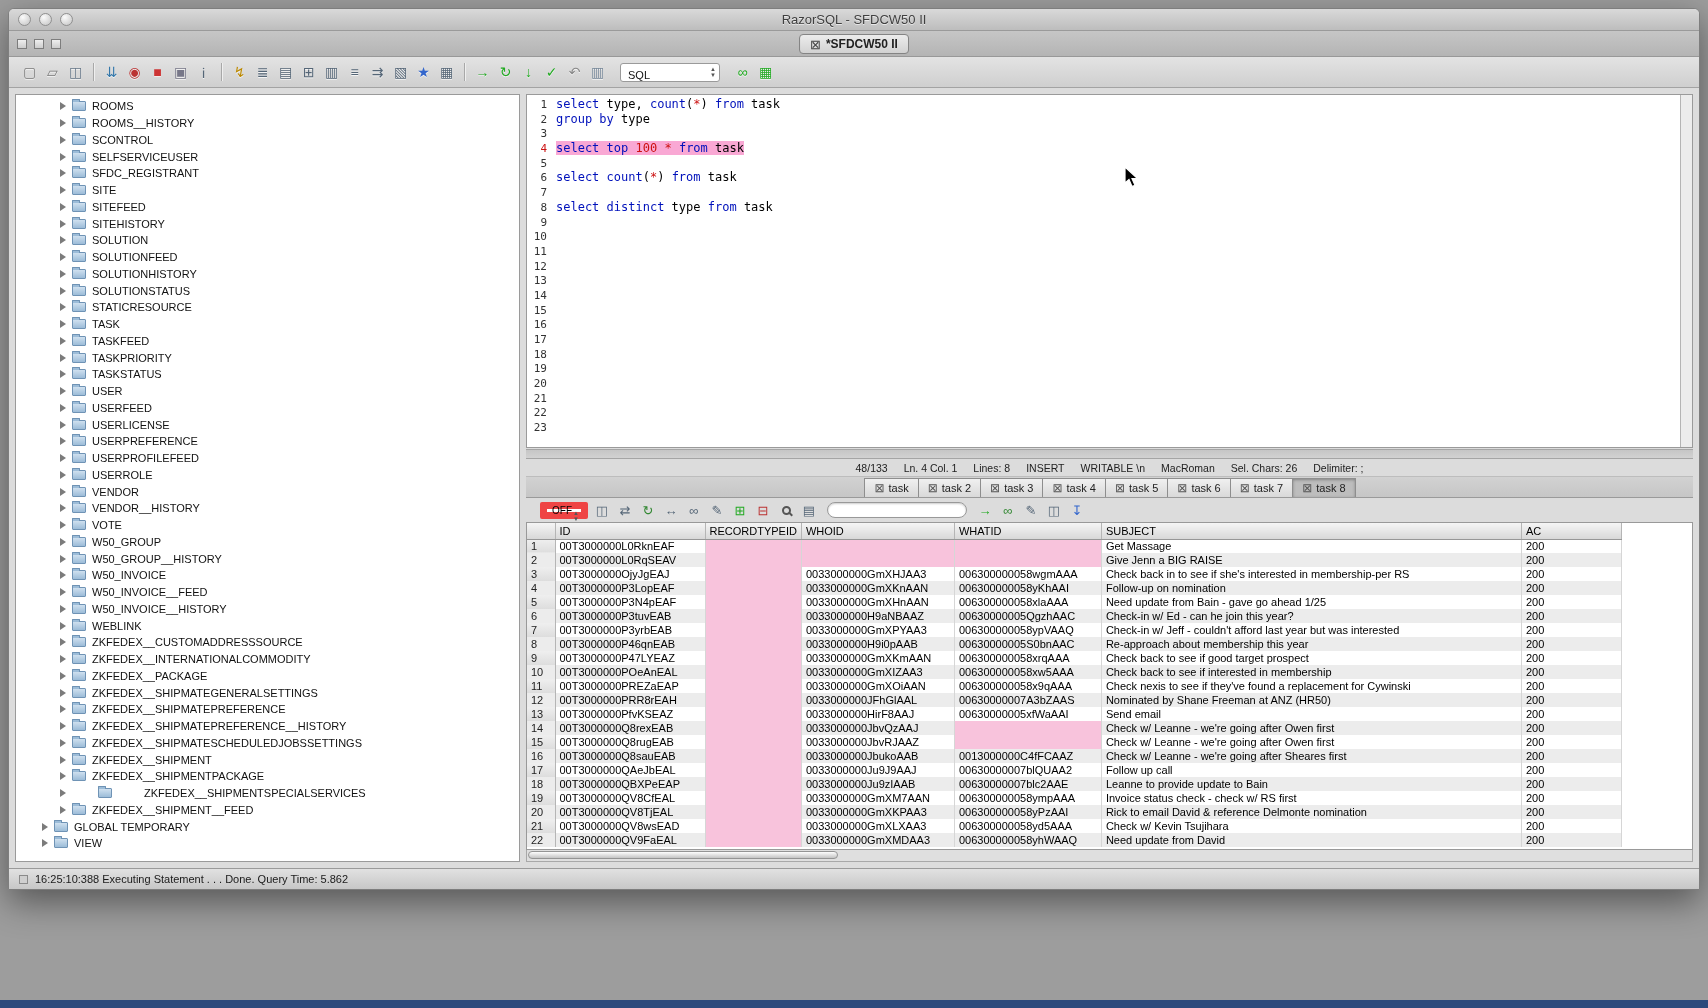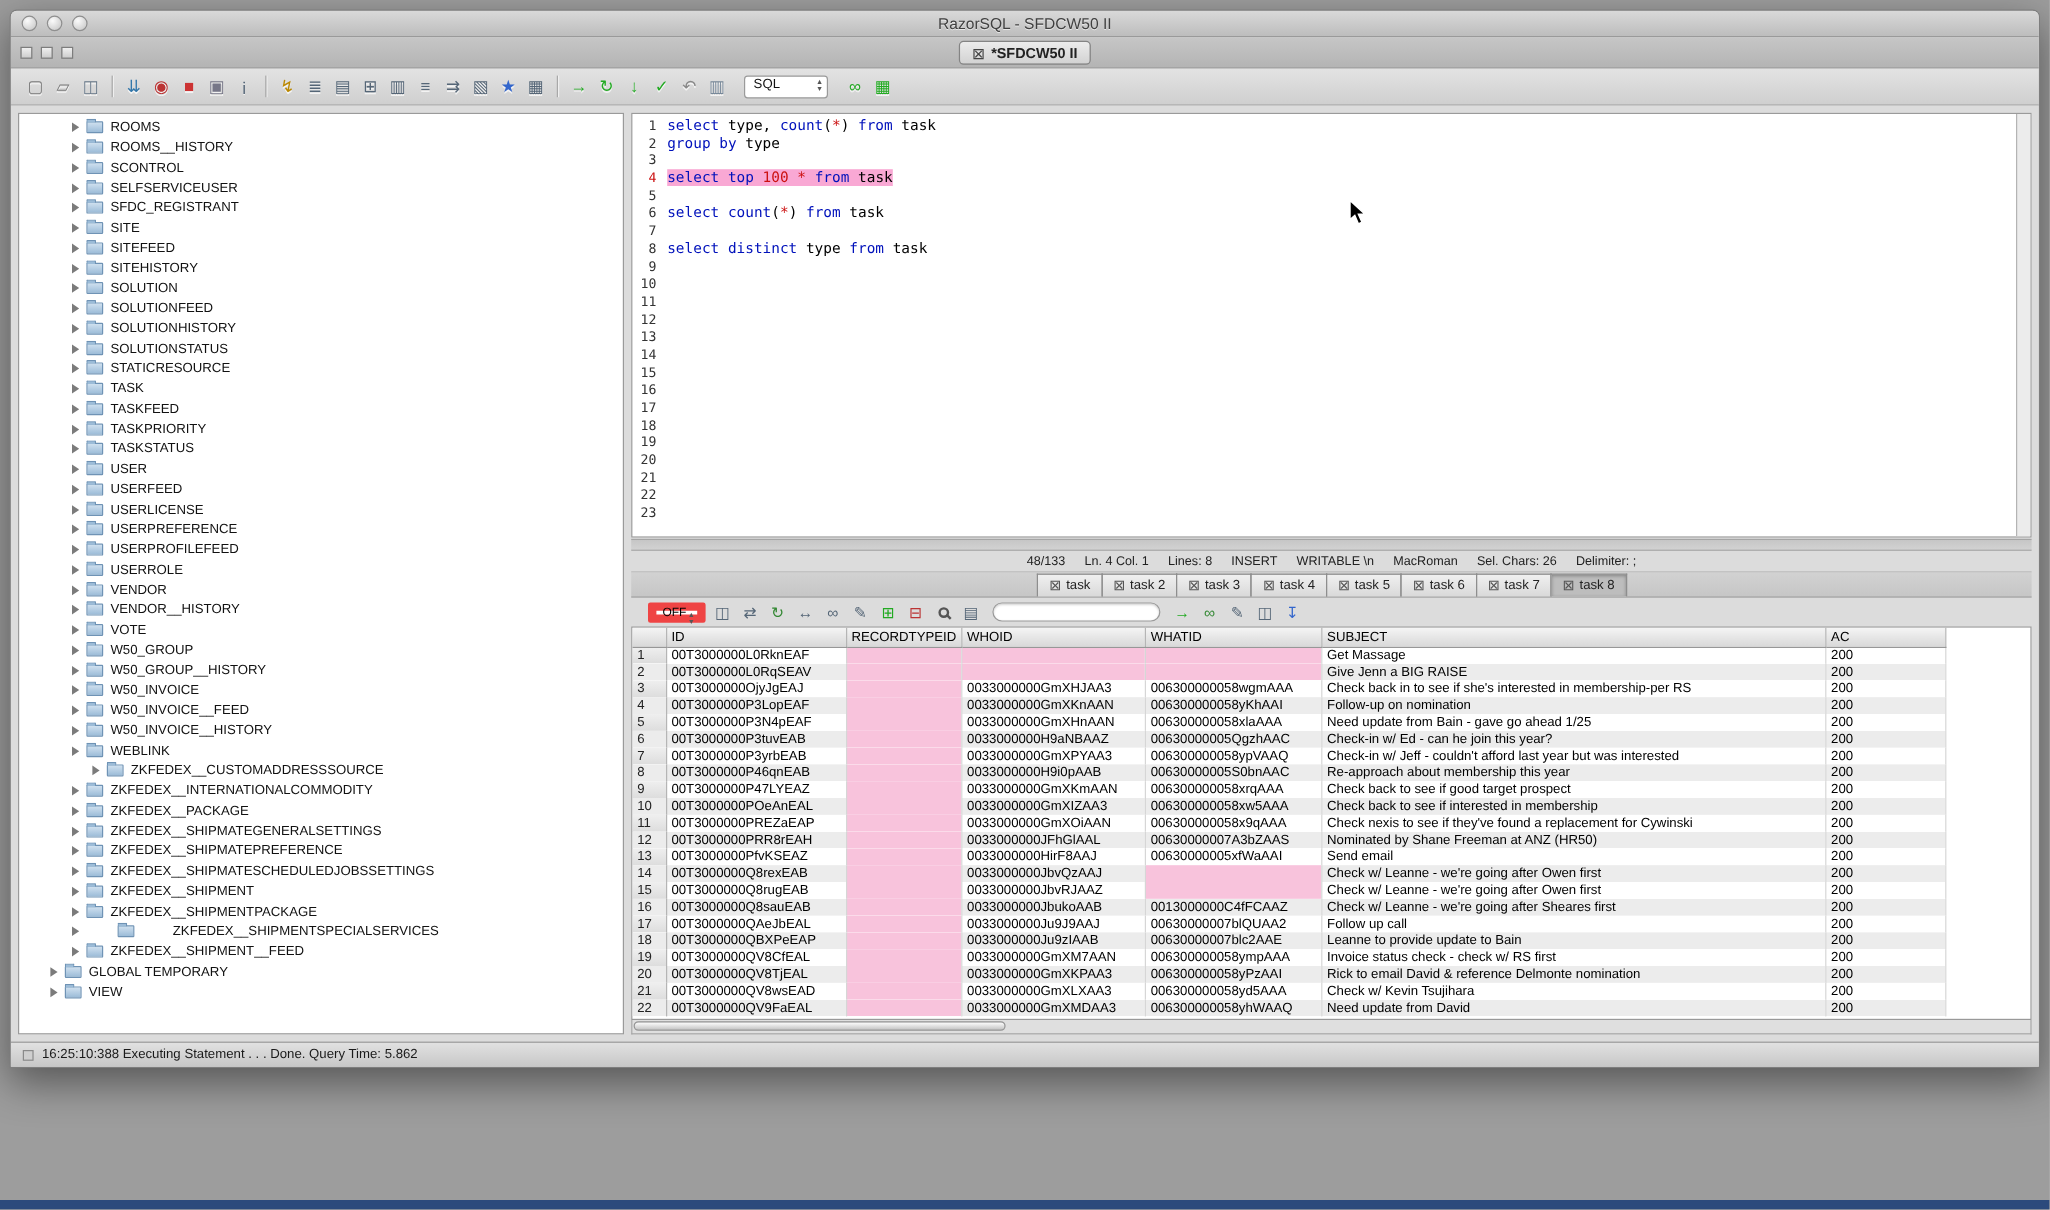--- a/index.html
+++ b/index.html
@@ -33,21 +33,21 @@
              border-radius:4px; font-size:12px; font-weight:bold; color:#222; }
   .closebox { font-size:13px; color:#444; font-weight:normal; line-height:1; }
 
   
   .toolbar { height:31px; flex:0 0 31px; display:flex; align-items:center; gap:2px;
              padding:0 10px; background:linear-gradient(#e3e3e3,#cfcfcf);
              border-bottom:1px solid #a3a3a3; }
   .tb-icon { width:21px; height:21px; display:flex; align-items:center; justify-content:center;
              font-size:14px; text-shadow:0 1px 0 rgba(255,255,255,.7); }
   .tb-sep { width:1px; height:18px; background:#a8a8a8; box-shadow:1px 0 0 #efefef; margin:0 5px; }
-  .combo { width:70px; height:19px; margin:10px 10px; display:flex; align-items:flex-start;
+  .combo { width:100px; height:19px; margin:10px 10px; display:flex; align-items:flex-end;
            background:#fff; border:1px solid #9a9a9a; border-radius:3px; font-size:11px;
            padding-left:7px; color:#111; position:relative; }
   .combo .arrows { position:absolute; right:3px; top:2px; display:flex; flex-direction:column;
                    font-size:6px; line-height:6px; color:#555; }
 
   
   .main { flex:1; display:flex; gap:6px; padding:6px; background:#dcdcdc; min-height:0; }
 
   
   .sidebar { flex:0 0 505px; background:#fff; border:1px solid #9a9a9a; overflow:hidden; padding-top:3px; }
@@ -352,21 +352,21 @@
             <div class="tree-item" style="padding-left: 44px;">
               <span class="tri"></span>
               <span class="folder"></span>
               <span class="tree-label">W50_INVOICE__HISTORY</span>
             </div>
             <div class="tree-item" style="padding-left: 44px;">
               <span class="tri"></span>
               <span class="folder"></span>
               <span class="tree-label">WEBLINK</span>
             </div>
-            <div class="tree-item" style="padding-left: 44px; margin-left: 17px;">
+            <div class="tree-item" style="padding-left: 44px;">
               <span class="tri"></span>
               <span class="folder"></span>
               <span class="tree-label">ZKFEDEX__CUSTOMADDRESSSOURCE</span>
             </div>
             <div class="tree-item" style="padding-left: 44px;">
               <span class="tri"></span>
               <span class="folder"></span>
               <span class="tree-label">ZKFEDEX__INTERNATIONALCOMMODITY</span>
             </div>
             <div class="tree-item" style="padding-left: 44px;">
@@ -376,20 +376,25 @@
             </div>
             <div class="tree-item" style="padding-left: 44px;">
               <span class="tri"></span>
               <span class="folder"></span>
               <span class="tree-label">ZKFEDEX__SHIPMATEGENERALSETTINGS</span>
             </div>
             <div class="tree-item" style="padding-left: 44px;">
               <span class="tri"></span>
               <span class="folder"></span>
               <span class="tree-label">ZKFEDEX__SHIPMATEPREFERENCE</span>
+            </div>
+            <div class="tree-item" style="padding-left: 44px;">
+              <span class="tri"></span>
+              <span class="folder"></span>
+              <span class="tree-label">ZKFEDEX__SHIPMATEPREFERENCE__HISTORY</span>
             </div>
             <div class="tree-item" style="padding-left: 44px;">
               <span class="tri"></span>
               <span class="folder"></span>
               <span class="tree-label">ZKFEDEX__SHIPMATESCHEDULEDJOBSSETTINGS</span>
             </div>
             <div class="tree-item" style="padding-left: 44px;">
               <span class="tri"></span>
               <span class="folder"></span>
               <span class="tree-label">ZKFEDEX__SHIPMENT</span>

